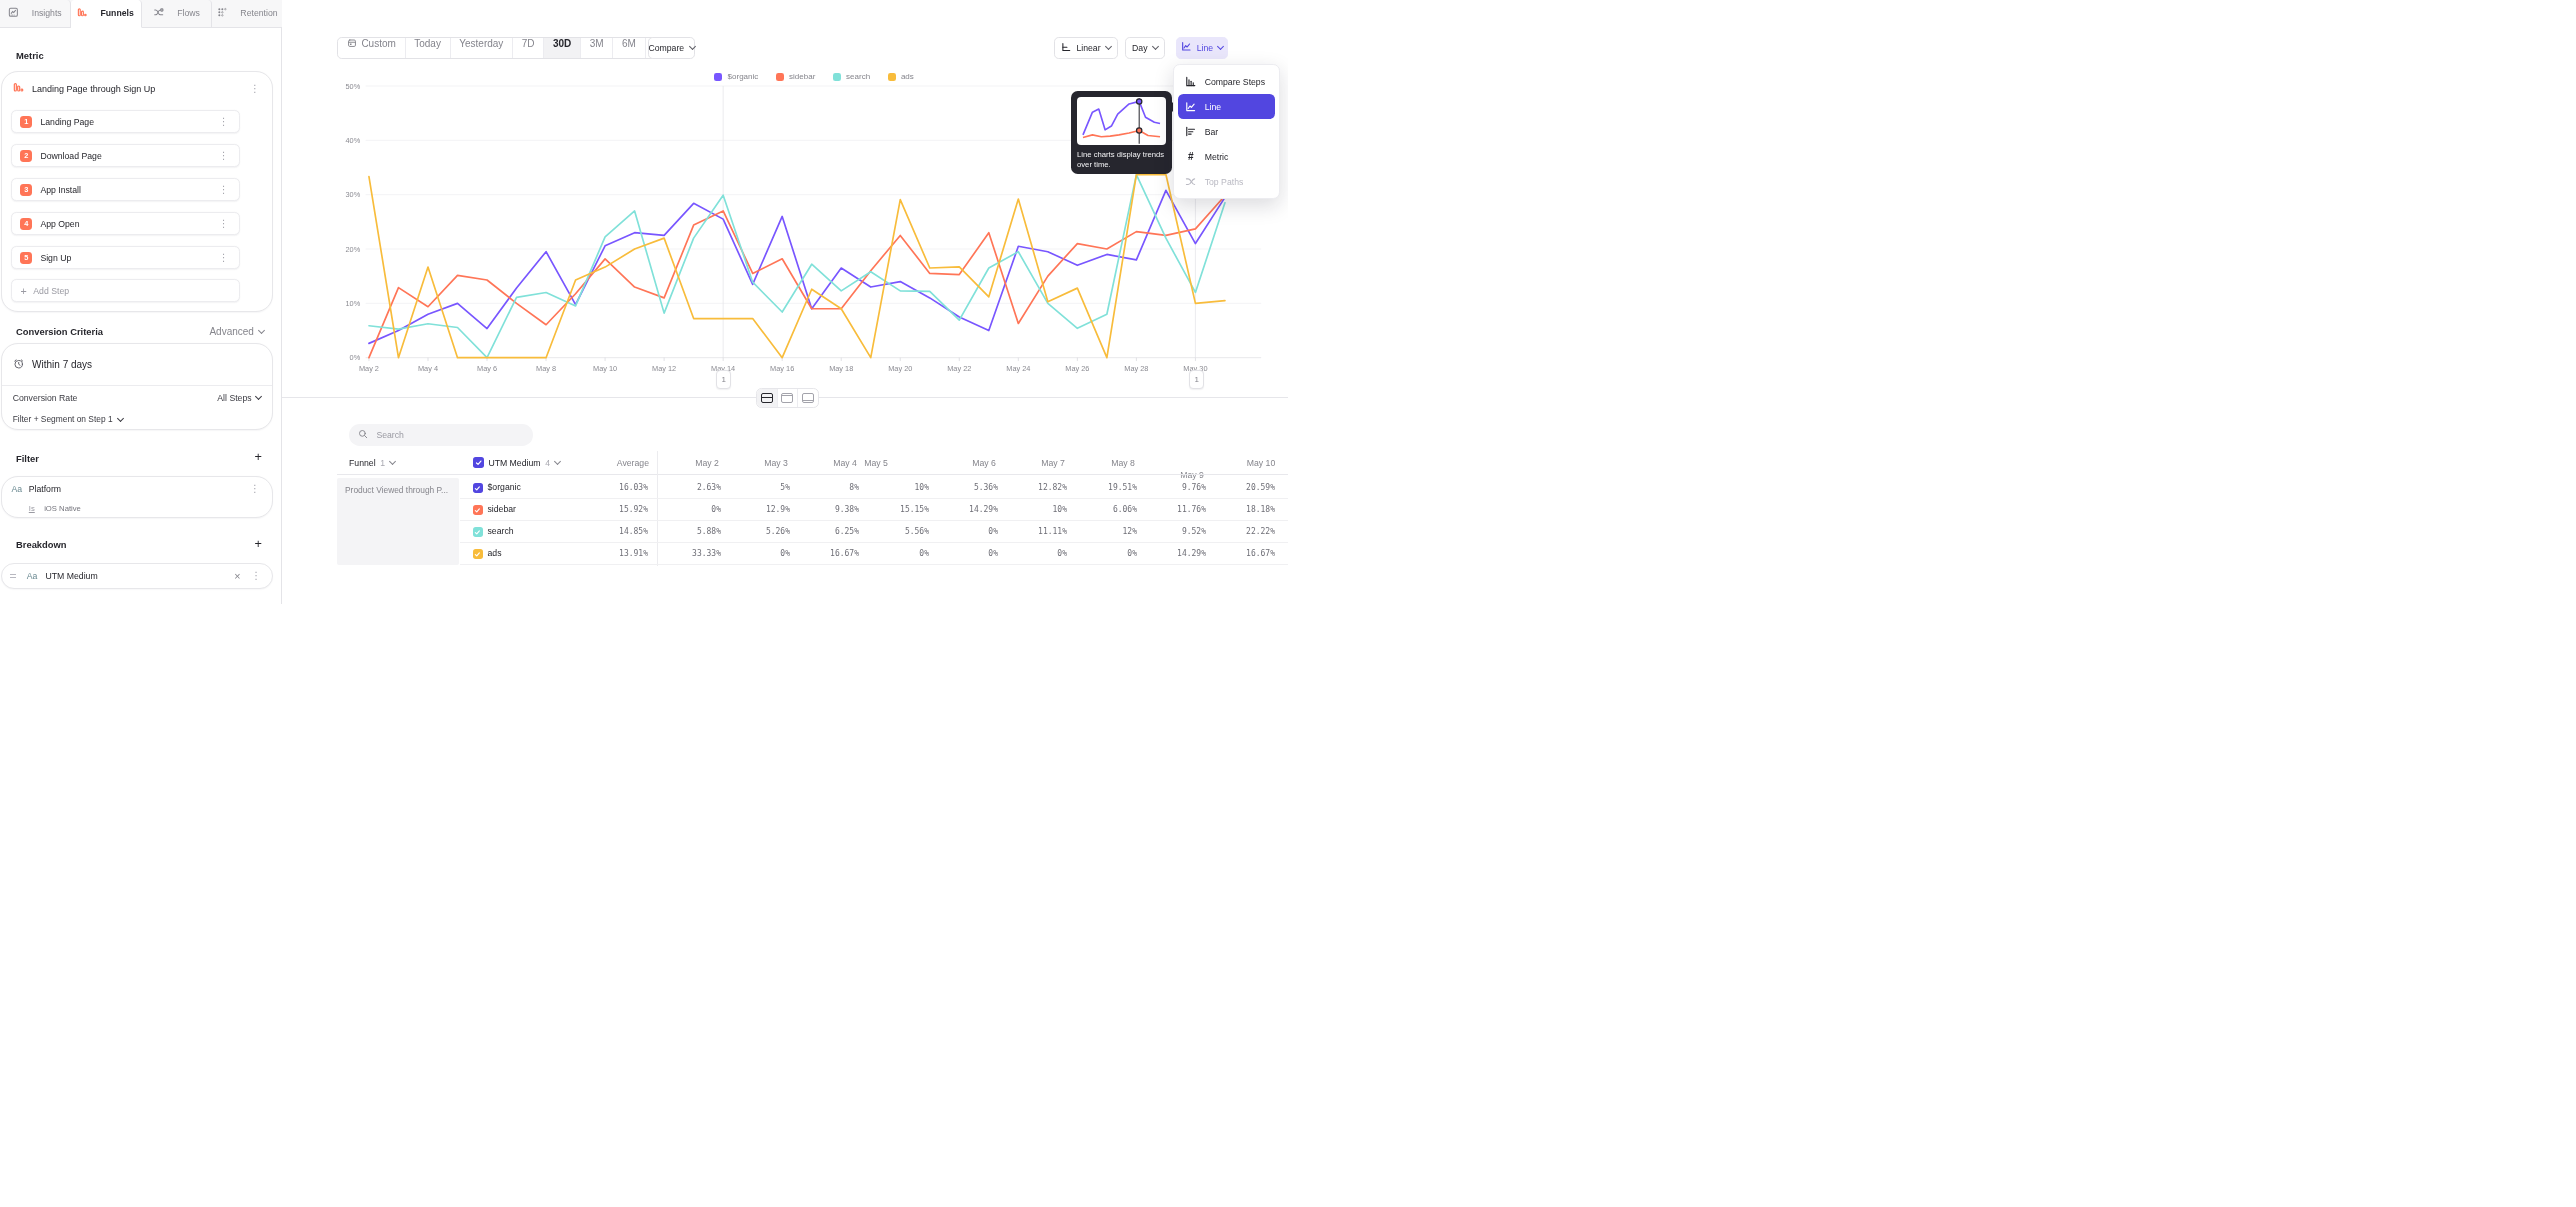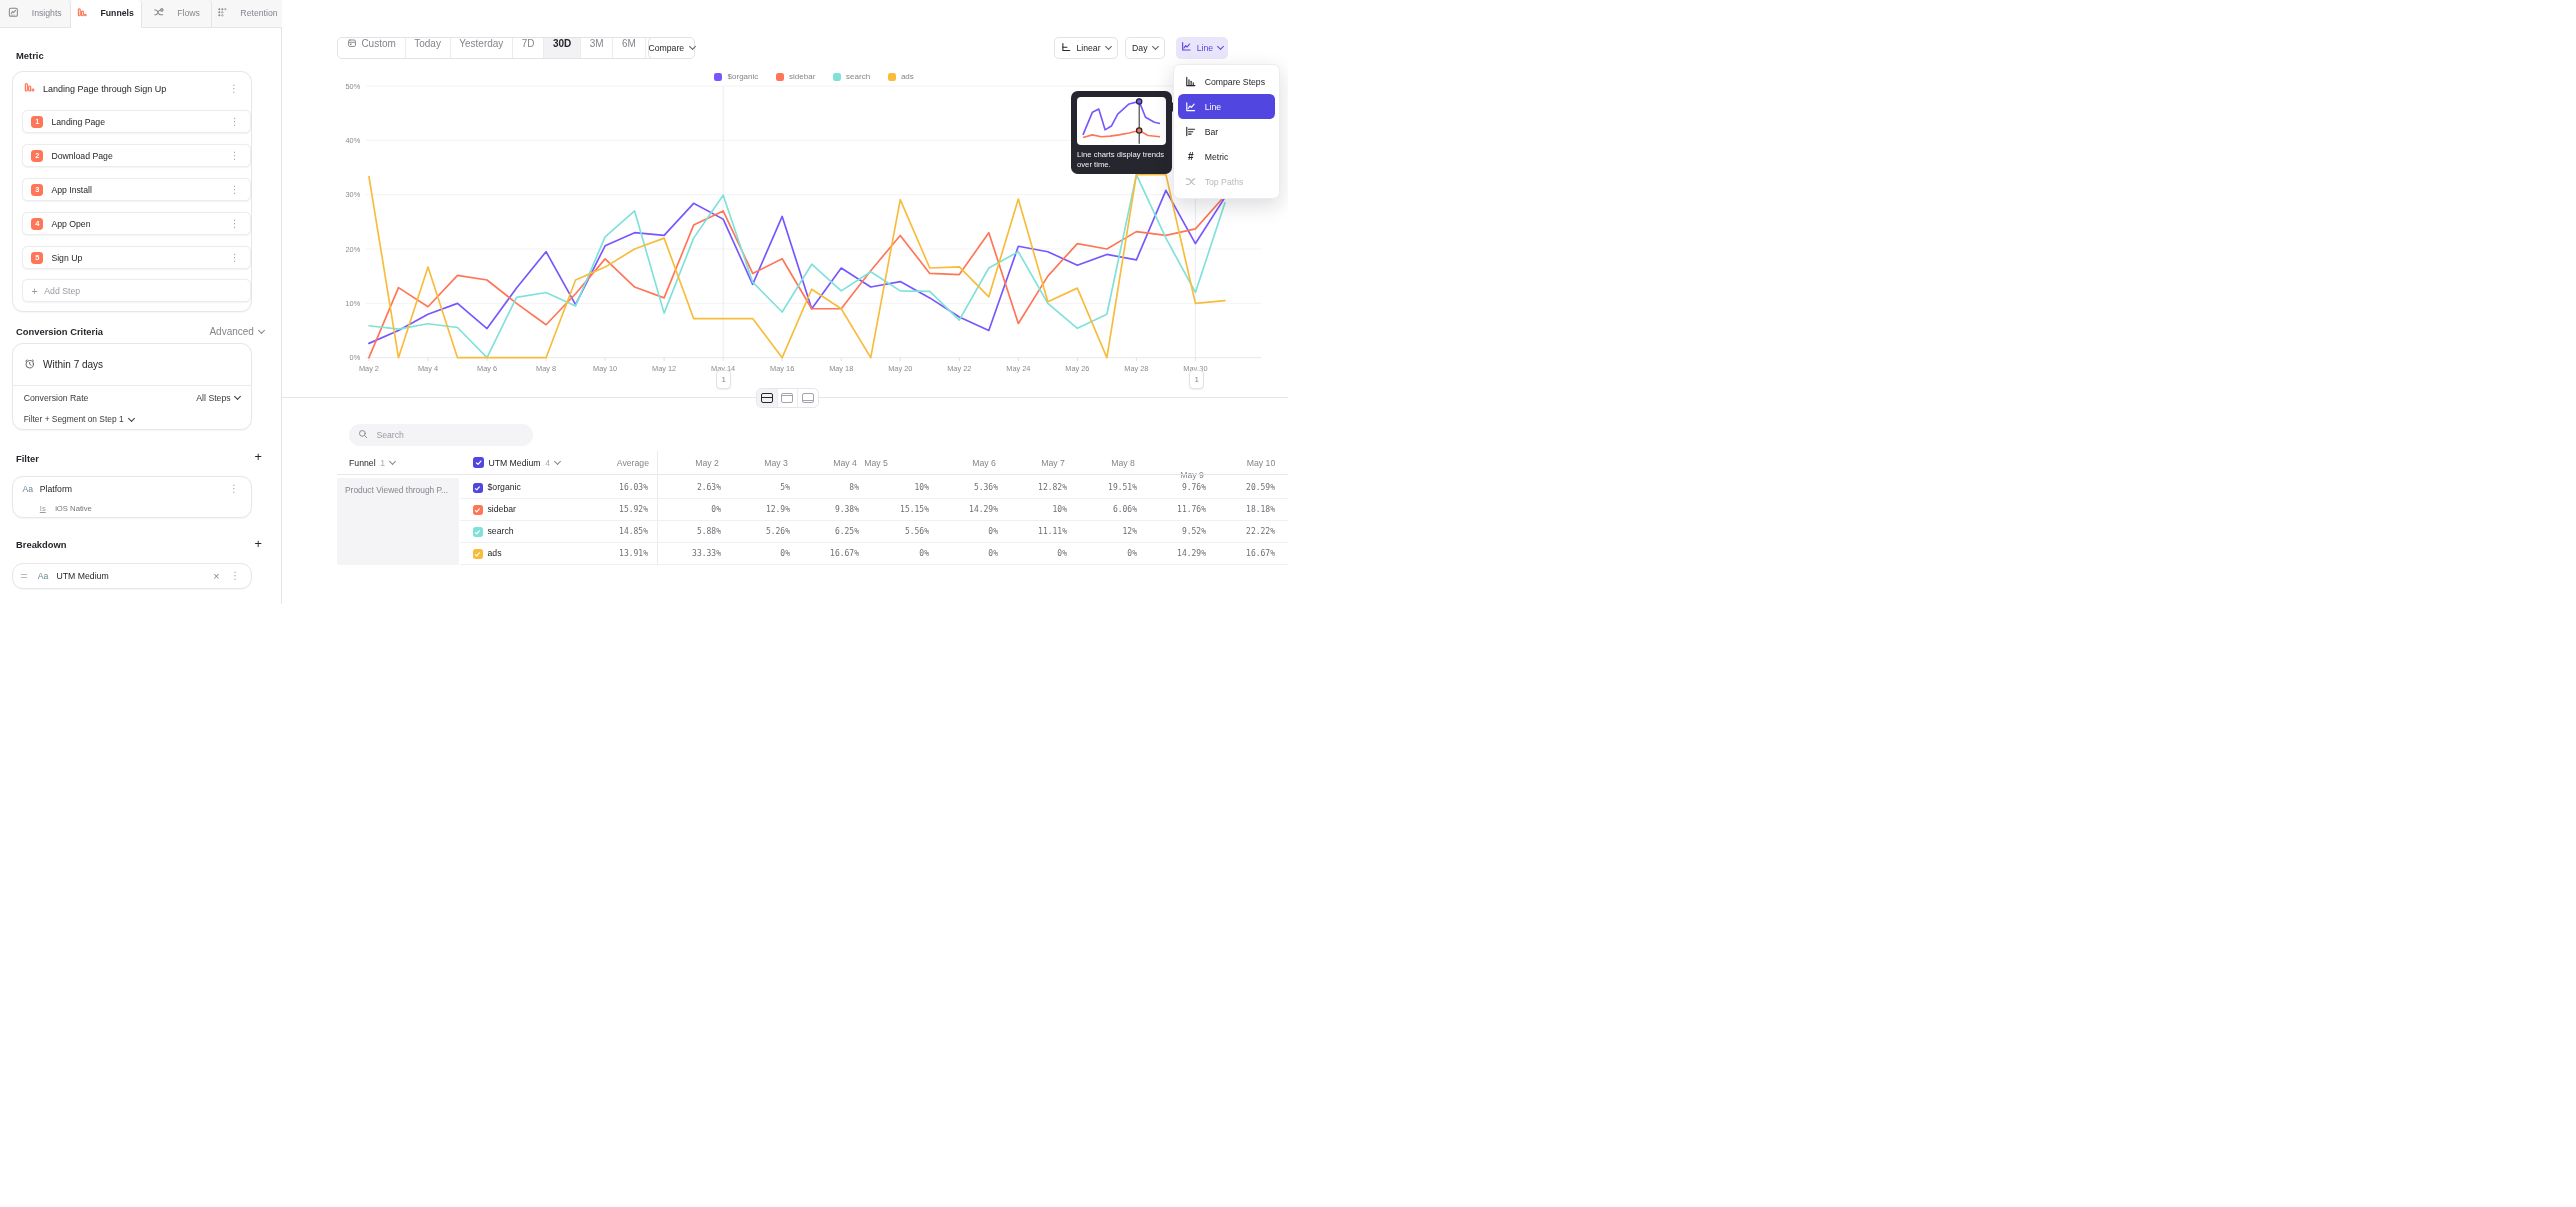--- a/index.html
+++ b/index.html
@@ -13,21 +13,21 @@
   .tab{flex:1;display:flex;align-items:center;justify-content:center;gap:13px;font-size:8.7px;color:#85858c;
        border-right:0.7px solid #e4e4e8;box-sizing:border-box;cursor:pointer;background:#f7f7f8;border-radius:4px 4px 0 0;}
   .tab.active{background:#fff;color:#26262c;font-weight:bold;height:27.5px;border-bottom:0.7px solid #fff;}
   .tab svg{flex:none;}
 
   
   .sidebar{position:absolute;left:0;top:0;width:282px;height:604px;border-right:0.7px solid #e4e4e8;
            box-sizing:border-box;background:#fff;z-index:2;}
   .sec-title{position:absolute;left:16px;font-size:9.4px;font-weight:bold;color:#26262c;}
   .sec-right{position:absolute;right:17.4px;color:#85858c;font-size:10px;display:flex;align-items:center;gap:4.7px;cursor:pointer;text-align:right;}
-  .card{position:absolute;left:12px;width:240px;background:#fff;border:0.7px solid #e7e7ea;border-radius:11px;
+  .card{position:absolute;left:1px;width:272px;background:#fff;border:0.7px solid #e7e7ea;border-radius:17px;
         box-shadow:0 0.7px 1.3px rgba(20,20,40,.04);box-sizing:border-box;}
   .m-head{position:absolute;left:11.4px;right:9.4px;top:8px;height:17.4px;display:flex;align-items:center;gap:8px;}
   .m-title{font-size:9px;color:#26262c;flex:1;}
   .kebab{color:#a6a6ae;font-size:10px;line-height:1;cursor:pointer;padding:1.3px 2.7px;}
   .step{position:absolute;left:9.4px;width:229px;height:23px;border:0.7px solid #ececef;border-radius:5.4px;
         box-shadow:0 0.7px 1.3px rgba(20,20,40,.05);display:flex;align-items:center;padding:0 8px;box-sizing:border-box;background:#fff;}
   .badge{width:12px;height:12px;border-radius:3.4px;background:#FF7557;color:#fff;font-size:7.4px;font-weight:bold;
          display:flex;align-items:center;justify-content:center;margin-right:8px;flex:none;}
   .step-label{font-size:8.7px;color:#26262c;flex:1;}
   .addstep{color:#9a9aa2;}

